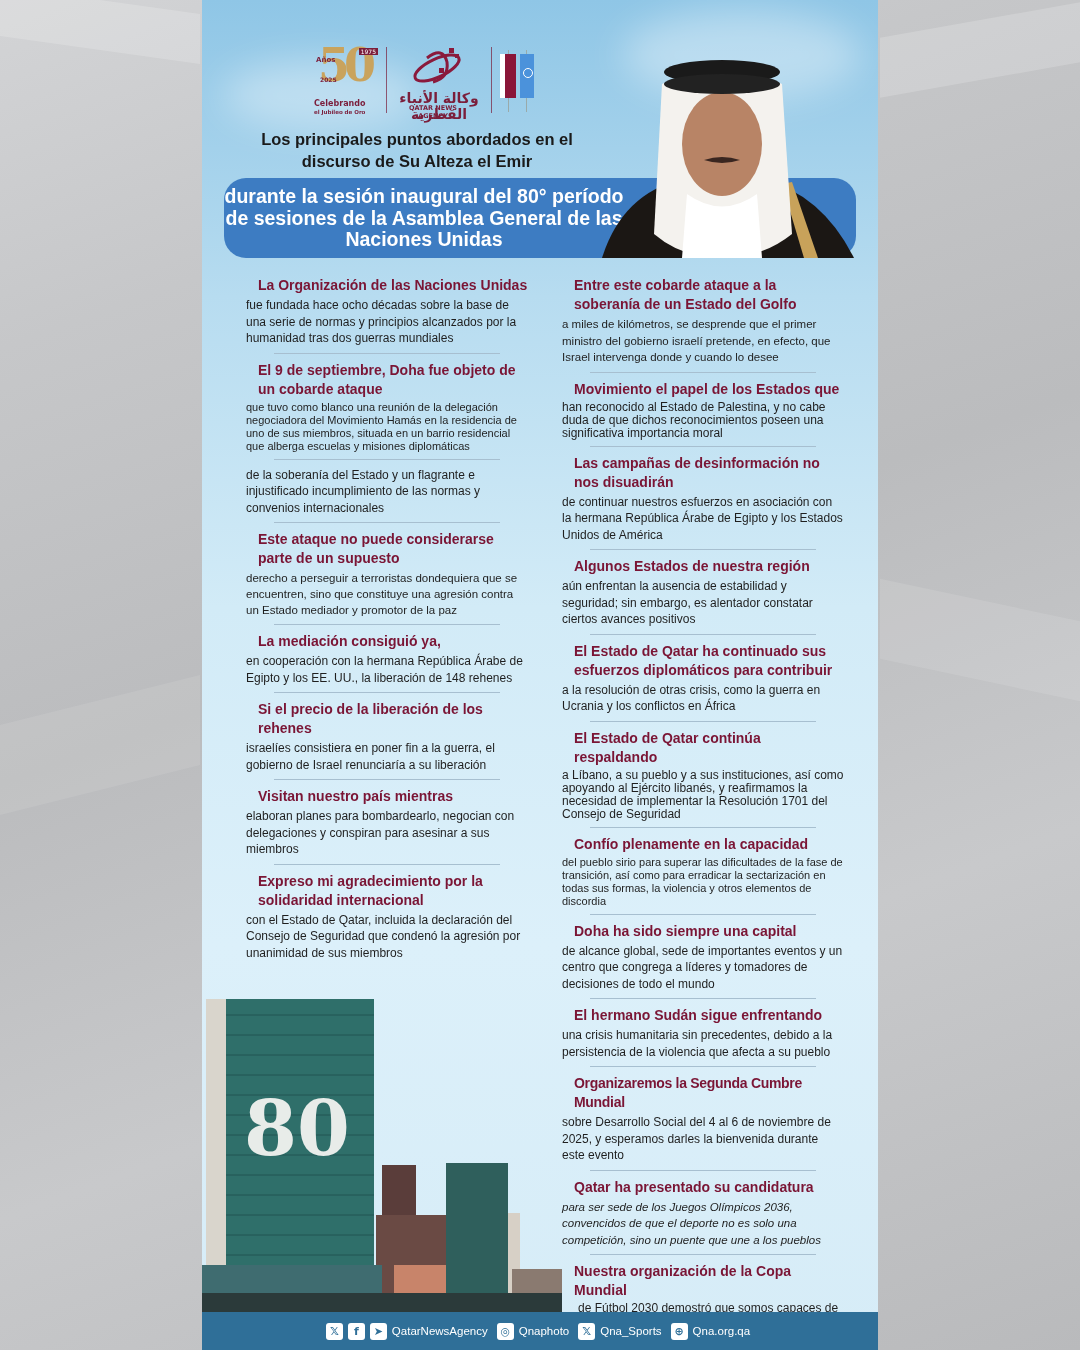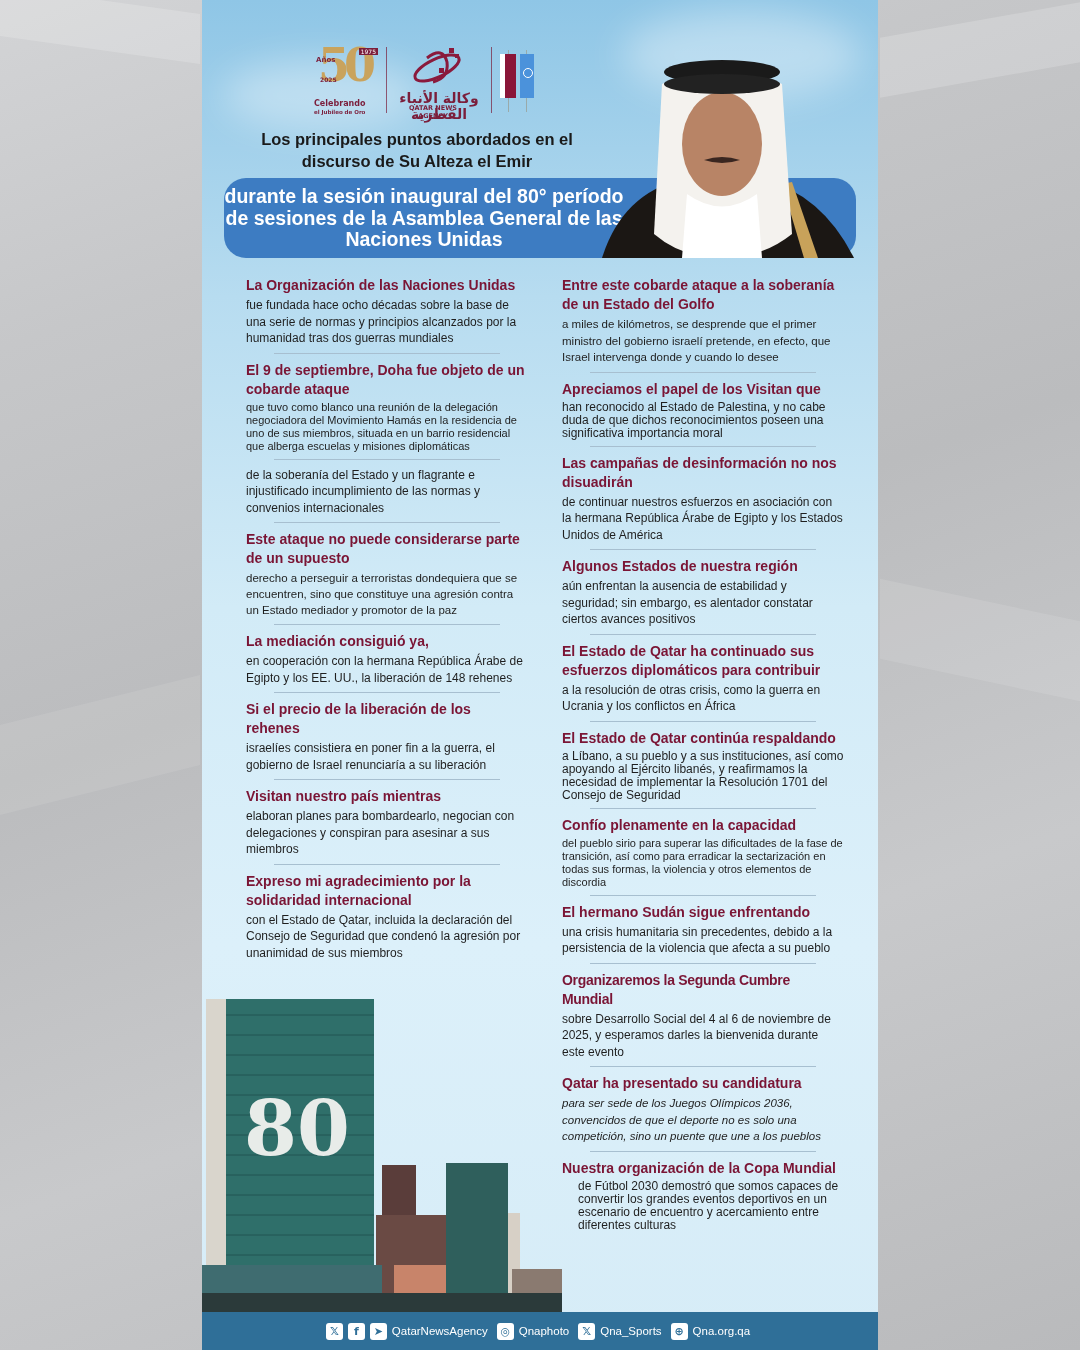--- a/index.html
+++ b/index.html
@@ -41,21 +41,21 @@
   .banner-text { position:absolute; left:0; top:8px; width:400px; text-align:center; color:#fff; font-weight:bold; font-size:19.5px; line-height:21.5px; font-family:"Liberation Sans", sans-serif; }
 
   .portrait { position:absolute; left:390px; top:44px; width:262px; height:214px; }
 
   .col { position:absolute; top:276px; width:282px; }
   .col.left { left:44px; }
   .col.right { left:360px; }
   .item { padding-bottom:7px; margin-bottom:7px; position:relative; }
   .item::after { content:""; position:absolute; left:28px; right:28px; bottom:0; height:1px; background:#a7bfd0; }
   .item.last::after { display:none; }
-  .item h3 { margin:0 0 2px 0; font-size:14px; line-height:19px; color:#7a1535; font-weight:bold; font-family:"Liberation Sans", sans-serif; }
+  .item h3 { margin:0 0 2px 12px; font-size:14px; line-height:19px; color:#7a1535; font-weight:bold; font-family:"Liberation Sans", sans-serif; }
   .item p { margin:0; font-size:12px; line-height:16.5px; color:#1f1f1f; font-family:"Liberation Sans", sans-serif; }
   .item.indent p { padding-left:16px; line-height:13px; }
   .item.tight p { line-height:13px; }
 
   .city { position:absolute; left:0; top:995px; width:360px; height:318px; }
 
   .footer { position:absolute; left:0; top:1312px; width:676px; height:38px; background:#2f6f98; display:flex; align-items:center; justify-content:center; gap:5px; }
   .sq { width:17px; height:17px; background:#fff; border-radius:3px; color:#2f6f98; font-size:11px; font-weight:bold; display:flex; align-items:center; justify-content:center; font-family:"DejaVu Sans", sans-serif; }
   .ft { color:#fff; font-size:11.5px; font-family:"Liberation Sans", sans-serif; margin-right:4px; }
 </style>
@@ -151,21 +151,21 @@
       <p>con el Estado de Qatar, incluida la declaración del Consejo de Seguridad que condenó la agresión por unanimidad de sus miembros</p>
     </div>
   </div>
 
   <div class="col right">
     <div class="item">
       <h3>Entre este cobarde ataque a la soberanía de un Estado del Golfo</h3>
       <p style="font-size:11.5px;">a miles de kilómetros, se desprende que el primer ministro del gobierno israelí pretende, en efecto, que Israel intervenga donde y cuando lo desee</p>
     </div>
     <div class="item tight">
-      <h3>Apreciamos el papel de los Visitan que</h3>
+      <h3>Movimiento el papel de los Estados que</h3>
       <p>han reconocido al Estado de Palestina, y no cabe duda de que dichos reconocimientos poseen una significativa importancia moral</p>
     </div>
     <div class="item">
       <h3>Las campañas de desinformación no nos disuadirán</h3>
       <p>de continuar nuestros esfuerzos en asociación con la hermana República Árabe de Egipto y los Estados Unidos de América</p>
     </div>
     <div class="item">
       <h3>Algunos Estados de nuestra región</h3>
       <p>aún enfrentan la ausencia de estabilidad y seguridad; sin embargo, es alentador constatar ciertos avances positivos</p>
     </div>
@@ -173,20 +173,24 @@
       <h3>El Estado de Qatar ha continuado sus esfuerzos diplomáticos para contribuir</h3>
       <p>a la resolución de otras crisis, como la guerra en Ucrania y los conflictos en África</p>
     </div>
     <div class="item tight">
       <h3>El Estado de Qatar continúa respaldando</h3>
       <p>a Líbano, a su pueblo y a sus instituciones, así como apoyando al Ejército libanés, y reafirmamos la necesidad de implementar la Resolución 1701 del Consejo de Seguridad</p>
     </div>
     <div class="item tight">
       <h3>Confío plenamente en la capacidad</h3>
       <p style="font-size:11px;">del pueblo sirio para superar las dificultades de la fase de transición, así como para erradicar la sectarización en todas sus formas, la violencia y otros elementos de discordia</p>
+    </div>
+    <div class="item">
+      <h3>Doha ha sido siempre una capital</h3>
+      <p>de alcance global, sede de importantes eventos y un centro que congrega a líderes y tomadores de decisiones de todo el mundo</p>
     </div>
     <div class="item">
       <h3>El hermano Sudán sigue enfrentando</h3>
       <p>una crisis humanitaria sin precedentes, debido a la persistencia de la violencia que afecta a su pueblo</p>
     </div>
     <div class="item">
       <h3 style="letter-spacing:-0.3px;">Organizaremos la Segunda Cumbre Mundial</h3>
       <p>sobre Desarrollo Social del 4 al 6 de noviembre de 2025, y esperamos darles la bienvenida durante este evento</p>
     </div>
     <div class="item">

